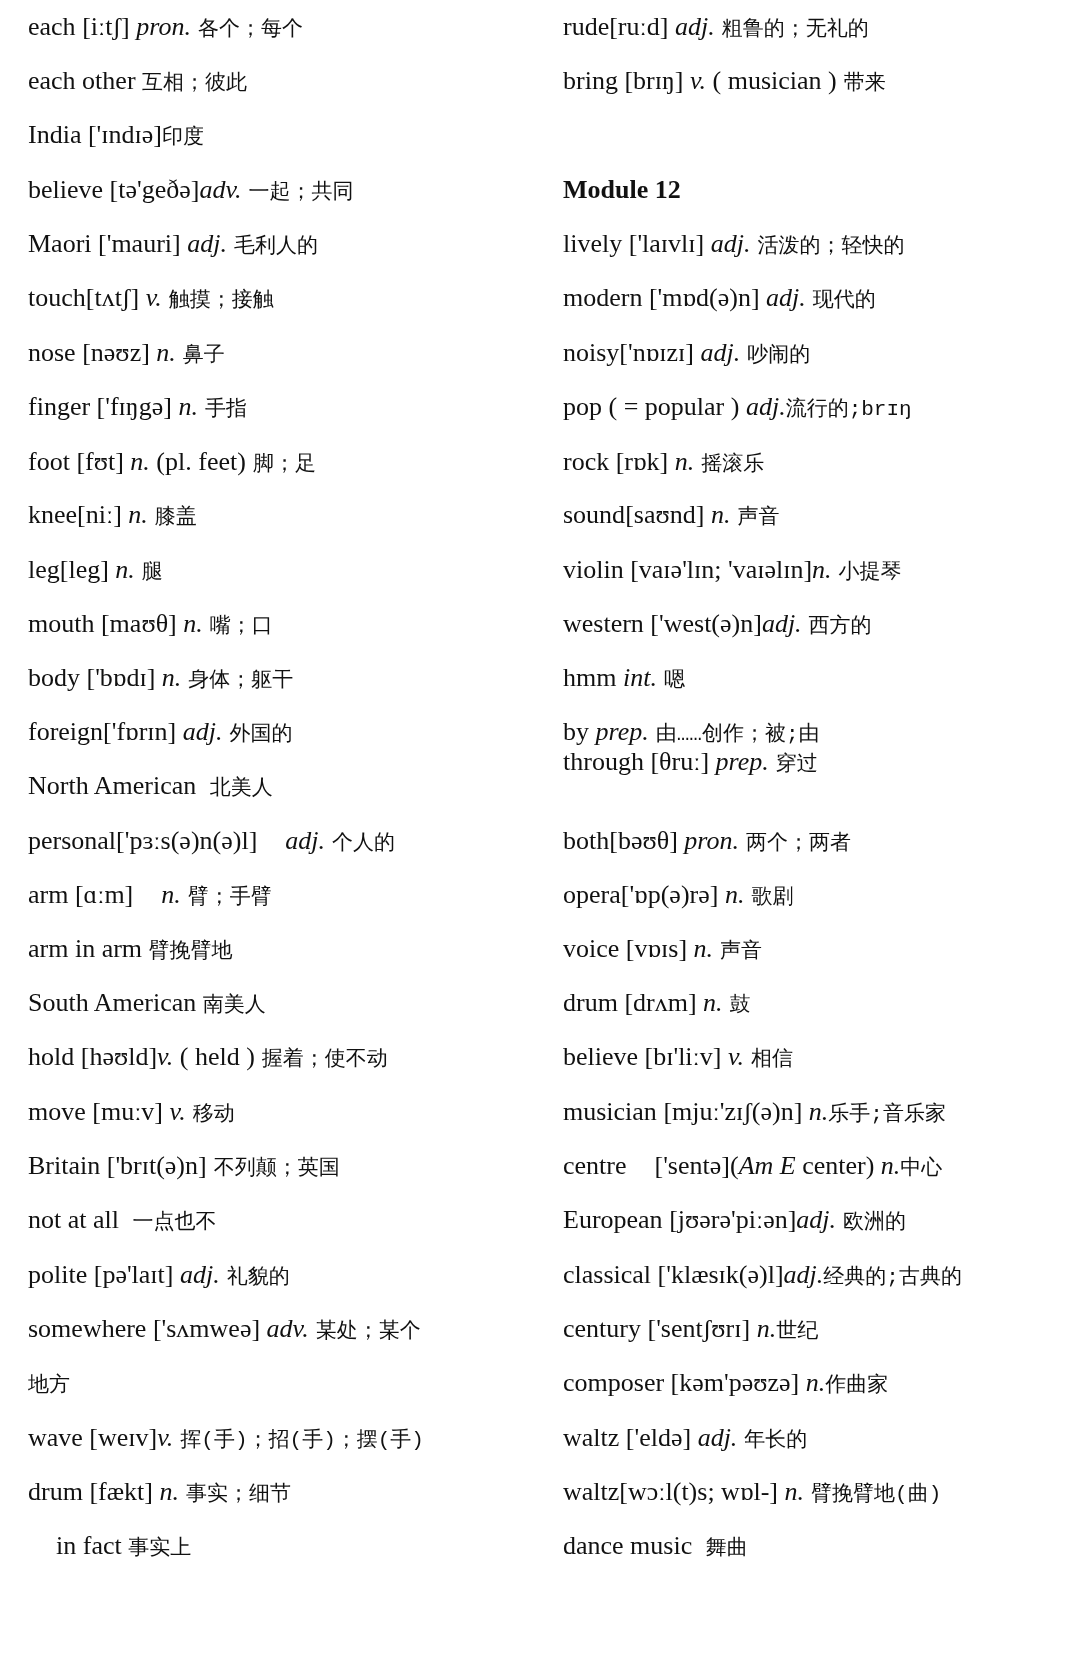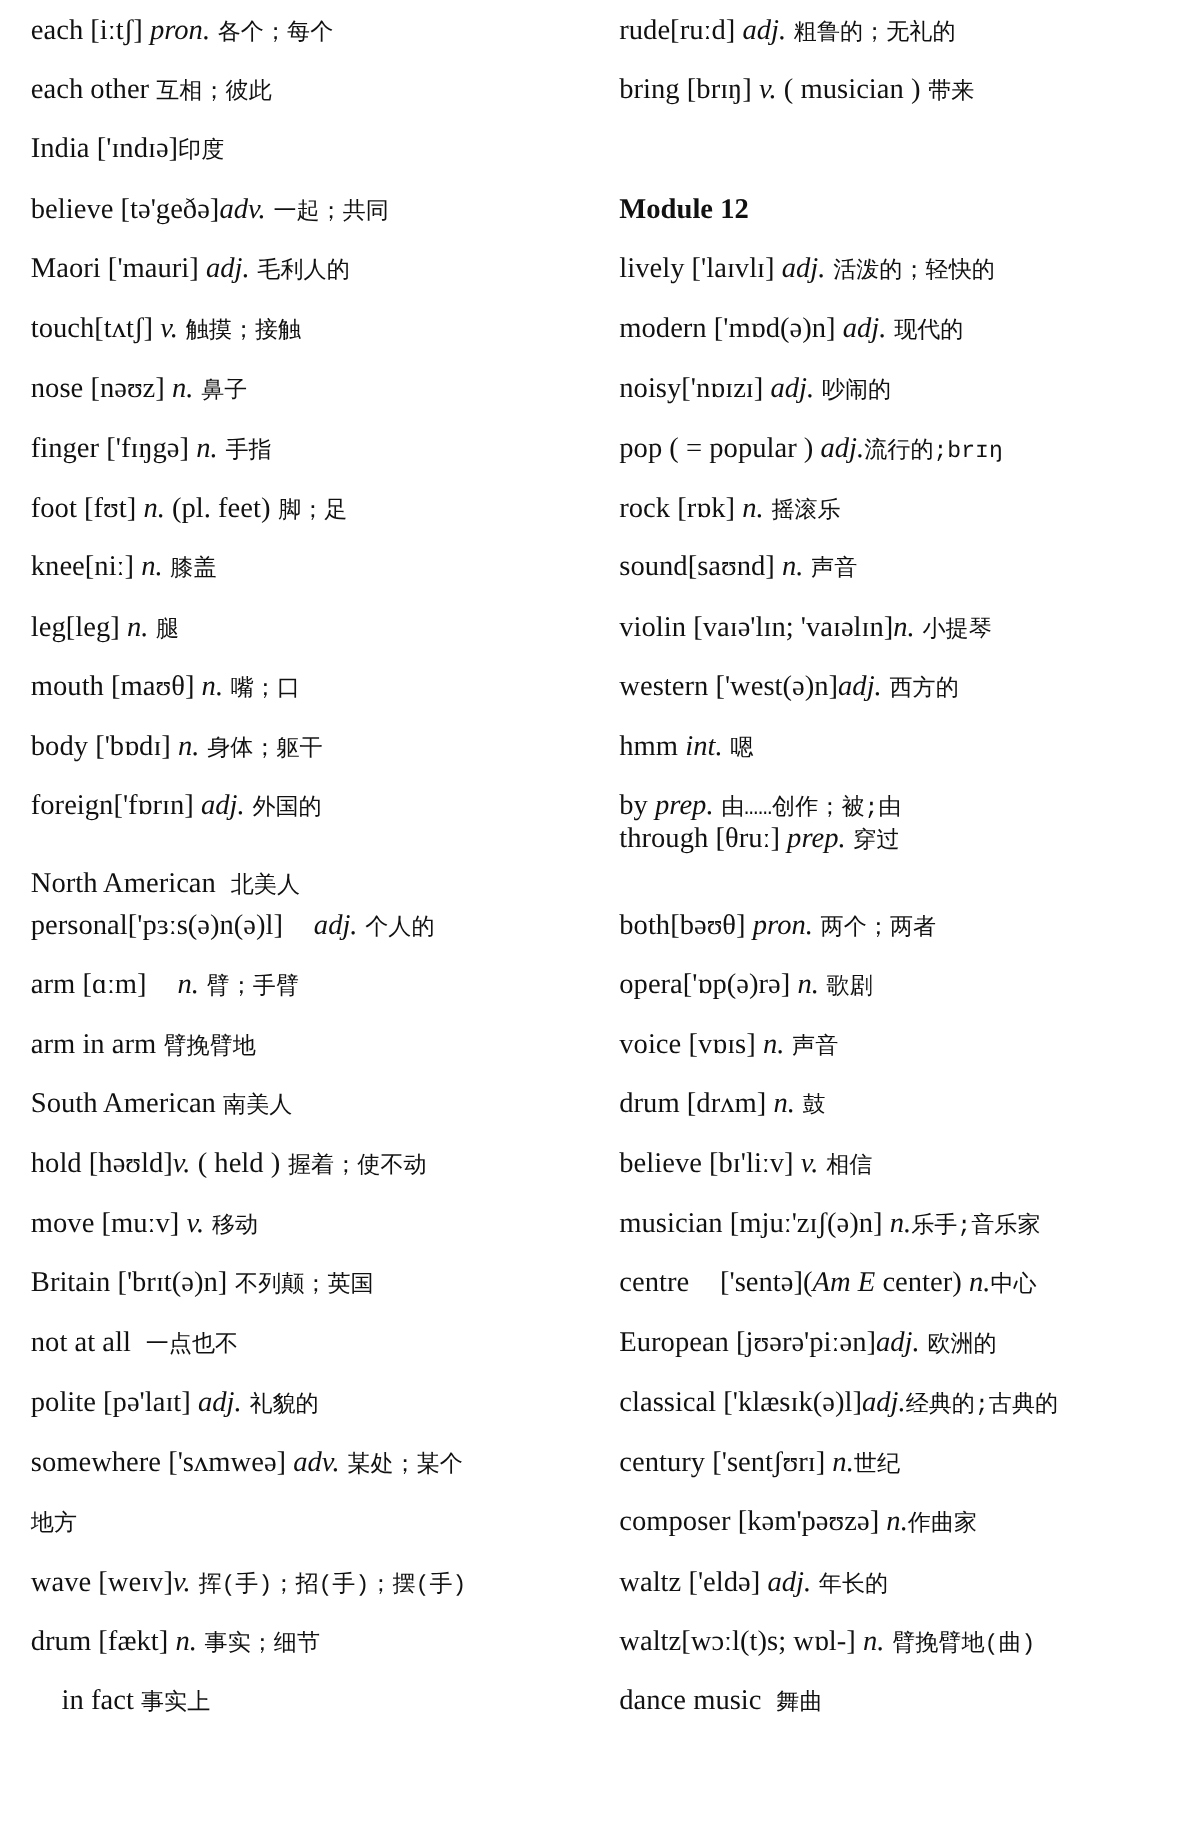--- a/index.html
+++ b/index.html
@@ -35,21 +35,21 @@
   <div class="row" style="top:229px"><span class="w">Maori</span> <span class="ph">['mauri]</span> <span class="pos">adj.</span><span class="sep"></span><span class="zh">毛利人的</span></div>
   <div class="row" style="top:283px"><span class="w">touch</span><span class="ph">[tʌtʃ]</span> <span class="pos">v.</span><span class="sep"></span><span class="zh">触摸；接触</span></div>
   <div class="row" style="top:338px"><span class="w">nose</span> <span class="ph">[nəʊz]</span> <span class="pos">n.</span><span class="sep"></span><span class="zh">鼻子</span></div>
   <div class="row" style="top:392px"><span class="w">finger</span> <span class="ph">['fɪŋgə]</span> <span class="pos">n.</span><span class="sep"></span><span class="zh">手指</span></div>
   <div class="row" style="top:447px"><span class="w">foot</span> <span class="ph">[fʊt]</span> <span class="pos">n.</span> <span>(pl. feet)</span><span class="sep"></span><span class="zh">脚；足</span></div>
   <div class="row" style="top:500px"><span class="w">knee</span><span class="ph">[niː]</span> <span class="pos">n.</span><span class="sep"></span><span class="zh">膝盖</span></div>
   <div class="row" style="top:555px"><span class="w">leg</span><span class="ph">[leg]</span> <span class="pos">n.</span><span class="sep"></span><span class="zh">腿</span></div>
   <div class="row" style="top:609px"><span class="w">mouth</span> <span class="ph">[maʊθ]</span> <span class="pos">n.</span><span class="sep"></span><span class="zh">嘴；口</span></div>
   <div class="row" style="top:663px"><span class="w">body</span> <span class="ph">['bɒdɪ]</span> <span class="pos">n.</span><span class="sep"></span><span class="zh">身体；躯干</span></div>
   <div class="row" style="top:717px"><span class="w">foreign</span><span class="ph">['fɒrɪn]</span> <span class="pos">adj.</span><span class="sep"></span><span class="zh">外国的</span></div>
-  <div class="row" style="top:788px"><span class="w">North American</span><span class="sep"></span> <span class="zh">北美人</span></div>
+  <div class="row" style="top:771px"><span class="w">North American</span><span class="sep"></span> <span class="zh">北美人</span></div>
   <div class="row" style="top:826px"><span class="w">personal</span><span class="ph">['pɜːs(ə)n(ə)l]</span><span class="sep2"></span><span class="pos">adj.</span><span class="sep"></span><span class="zh">个人的</span></div>
   <div class="row" style="top:880px"><span class="w">arm</span> <span class="ph">[ɑːm]</span><span class="sep2"></span><span class="pos">n.</span><span class="sep"></span><span class="zh">臂；手臂</span></div>
   <div class="row" style="top:934px"><span class="w">arm in arm</span> <span class="zh">臂挽臂地</span></div>
   <div class="row" style="top:988px"><span class="w">South American</span> <span class="zh">南美人</span></div>
   <div class="row" style="top:1042px"><span class="w">hold</span> <span class="ph">[həʊld]</span><span class="pos">v.</span> <span>( held )</span><span class="sep"></span><span class="zh">握着；使不动</span></div>
   <div class="row" style="top:1097px"><span class="w">move</span> <span class="ph">[muːv]</span> <span class="pos">v.</span><span class="sep"></span><span class="zh">移动</span></div>
   <div class="row" style="top:1151px"><span class="w">Britain</span> <span class="ph">['brɪt(ə)n]</span><span class="sep"></span><span class="zh">不列颠；英国</span></div>
   <div class="row" style="top:1205px"><span class="w">not at all</span><span class="sep"></span> <span class="zh">一点也不</span></div>
   <div class="row" style="top:1260px"><span class="w">polite</span> <span class="ph">[pə'laɪt]</span> <span class="pos">adj.</span><span class="sep"></span><span class="zh">礼貌的</span></div>
   <div class="row" style="top:1314px"><span class="w">somewhere</span> <span class="ph">['sʌmweə]</span> <span class="pos">adv.</span><span class="sep"></span><span class="zh">某处；某个</span></div>

